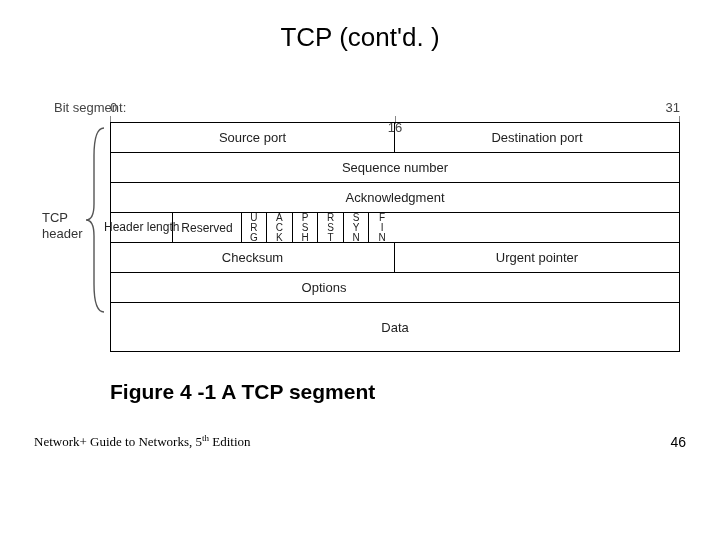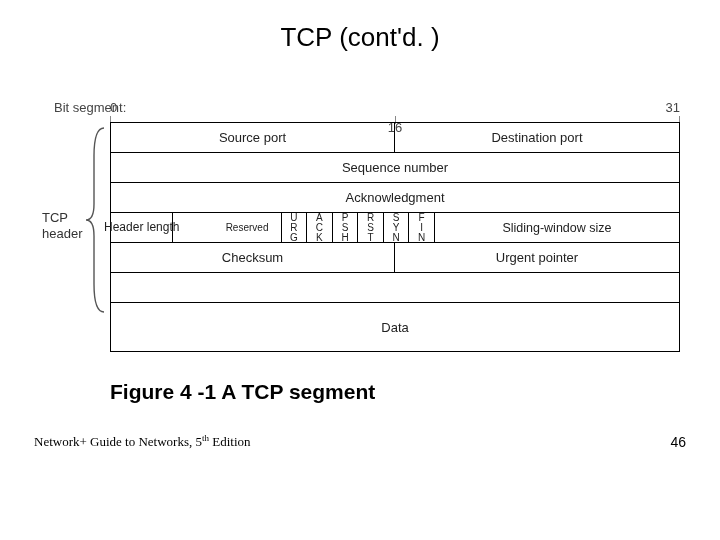--- a/index.html
+++ b/index.html
@@ -15,21 +15,21 @@
   .tick { position: absolute; top: 16px; width: 1px; height: 8px; background: #888; }
 
   .grid { position: relative; width: 100%; border: 1px solid #000; font-size: 13px; color: #222; }
   .row { display: flex; height: 30px; border-bottom: 1px solid #000; }
   .row.noborder { border-bottom: none; }
   .cell { display: flex; align-items: center; justify-content: center; border-right: 1px solid #000; padding: 0 4px; text-align: center; }
   .cell:last-child { border-right: none; }
   .w12 { width: 50%; }
   .wfull { width: 100%; }
   .hdrlen { width: 11%; line-height: 1.05; font-size: 12px; }
-  .resv { width: 12%; font-size: 10px; margin-left: 40px; }
+  .resv { width: 12%; font-size: 12px; }
   .flag { width: 4.5%; font-size: 10px; line-height: 1; display: flex; flex-direction: column; align-items: center; justify-content: center; }
   .flag span { display: block; }
   .slide-win { flex: 1; font-size: 12.5px; }
   .opt { width: 75%; }
   .pad { width: 25%; }
   .datarow { height: 48px; }
 
   .left-label { position: absolute; top: 210px; left: 42px; font-size: 13px; color: #333; line-height: 1.2; text-align: left; }
   .brace-svg { position: absolute; top: 126px; left: 84px; }
 
@@ -104,27 +104,27 @@
         <div class="cell flag">
             <span>S</span>
             <span>Y</span>
             <span>N</span>
           </div>
         <div class="cell flag">
             <span>F</span>
             <span>I</span>
             <span>N</span>
           </div>
-        <div class="cell slide-win">Sliding-window size</div>
       </div>
       <div class="row">
         <div class="cell w12">Checksum</div>
         <div class="cell w12">Urgent pointer</div>
       </div>
       <div class="row">
+        <div class="cell opt">Options</div>
       </div>
       <div class="row datarow noborder">
         <div class="cell wfull">Data</div>
       </div>
     </div>
   </div>
 
   <div class="caption">Figure 4 -1 A TCP segment</div>
 
   <div class="footer-left">

